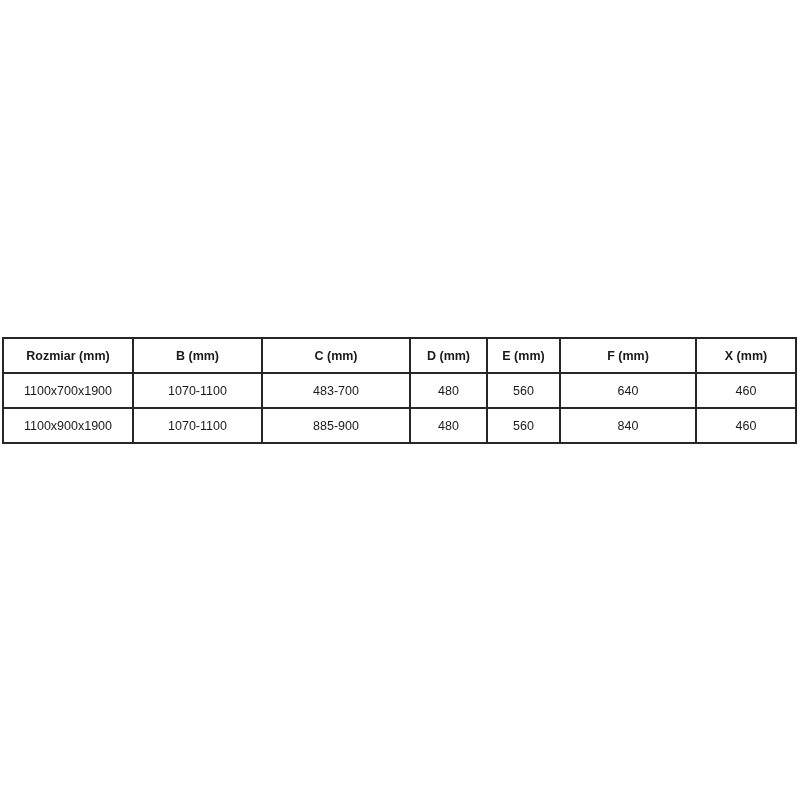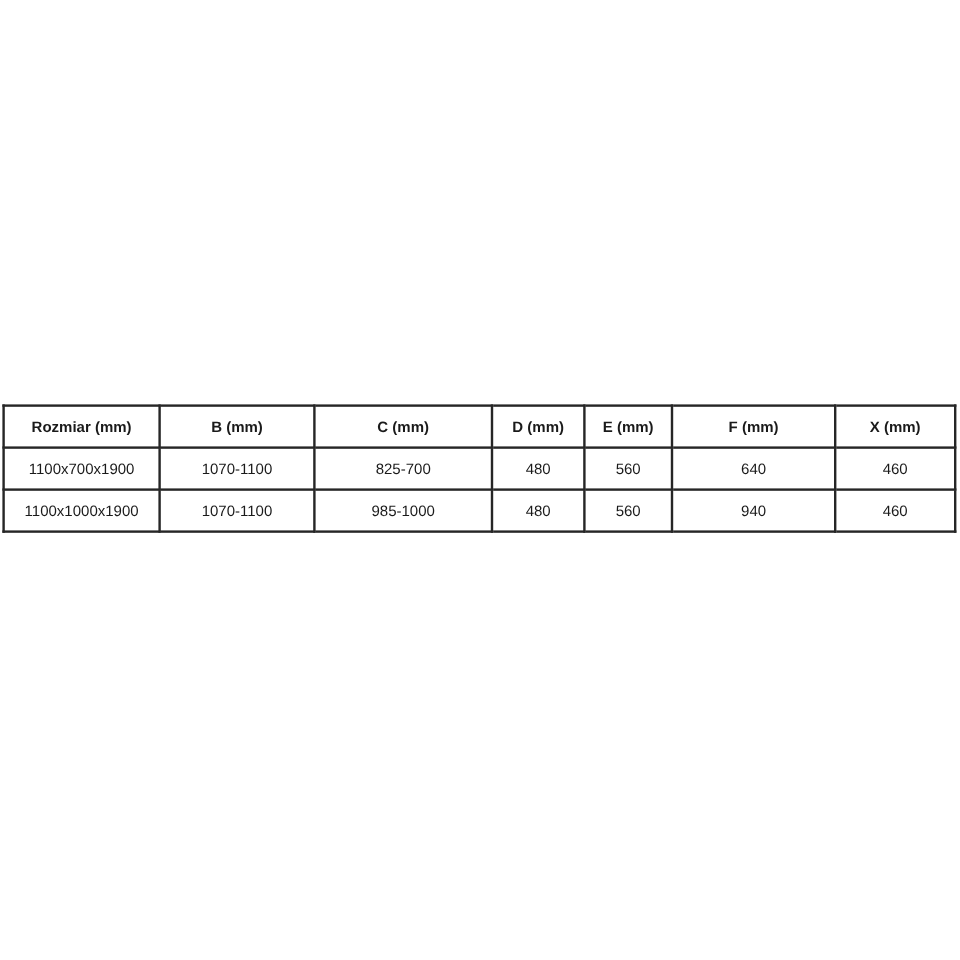--- a/index.html
+++ b/index.html
@@ -71,30 +71,30 @@
         <th>D (mm)</th>
         <th>E (mm)</th>
         <th>F (mm)</th>
         <th>X (mm)</th>
       </tr>
     </thead>
     <tbody>
       <tr>
         <td>1100x700x1900</td>
         <td>1070-1100</td>
-        <td>825-700</td>
+        <td>483-700</td>
         <td>480</td>
         <td>560</td>
         <td>640</td>
         <td>460</td>
       </tr>
       <tr>
-        <td>1100x1000x1900</td>
+        <td>1100x900x1900</td>
         <td>1070-1100</td>
-        <td>985-1000</td>
+        <td>885-900</td>
         <td>480</td>
         <td>560</td>
-        <td>940</td>
+        <td>840</td>
         <td>460</td>
       </tr>
     </tbody>
   </table>
 </div>
 
 </body></html>

